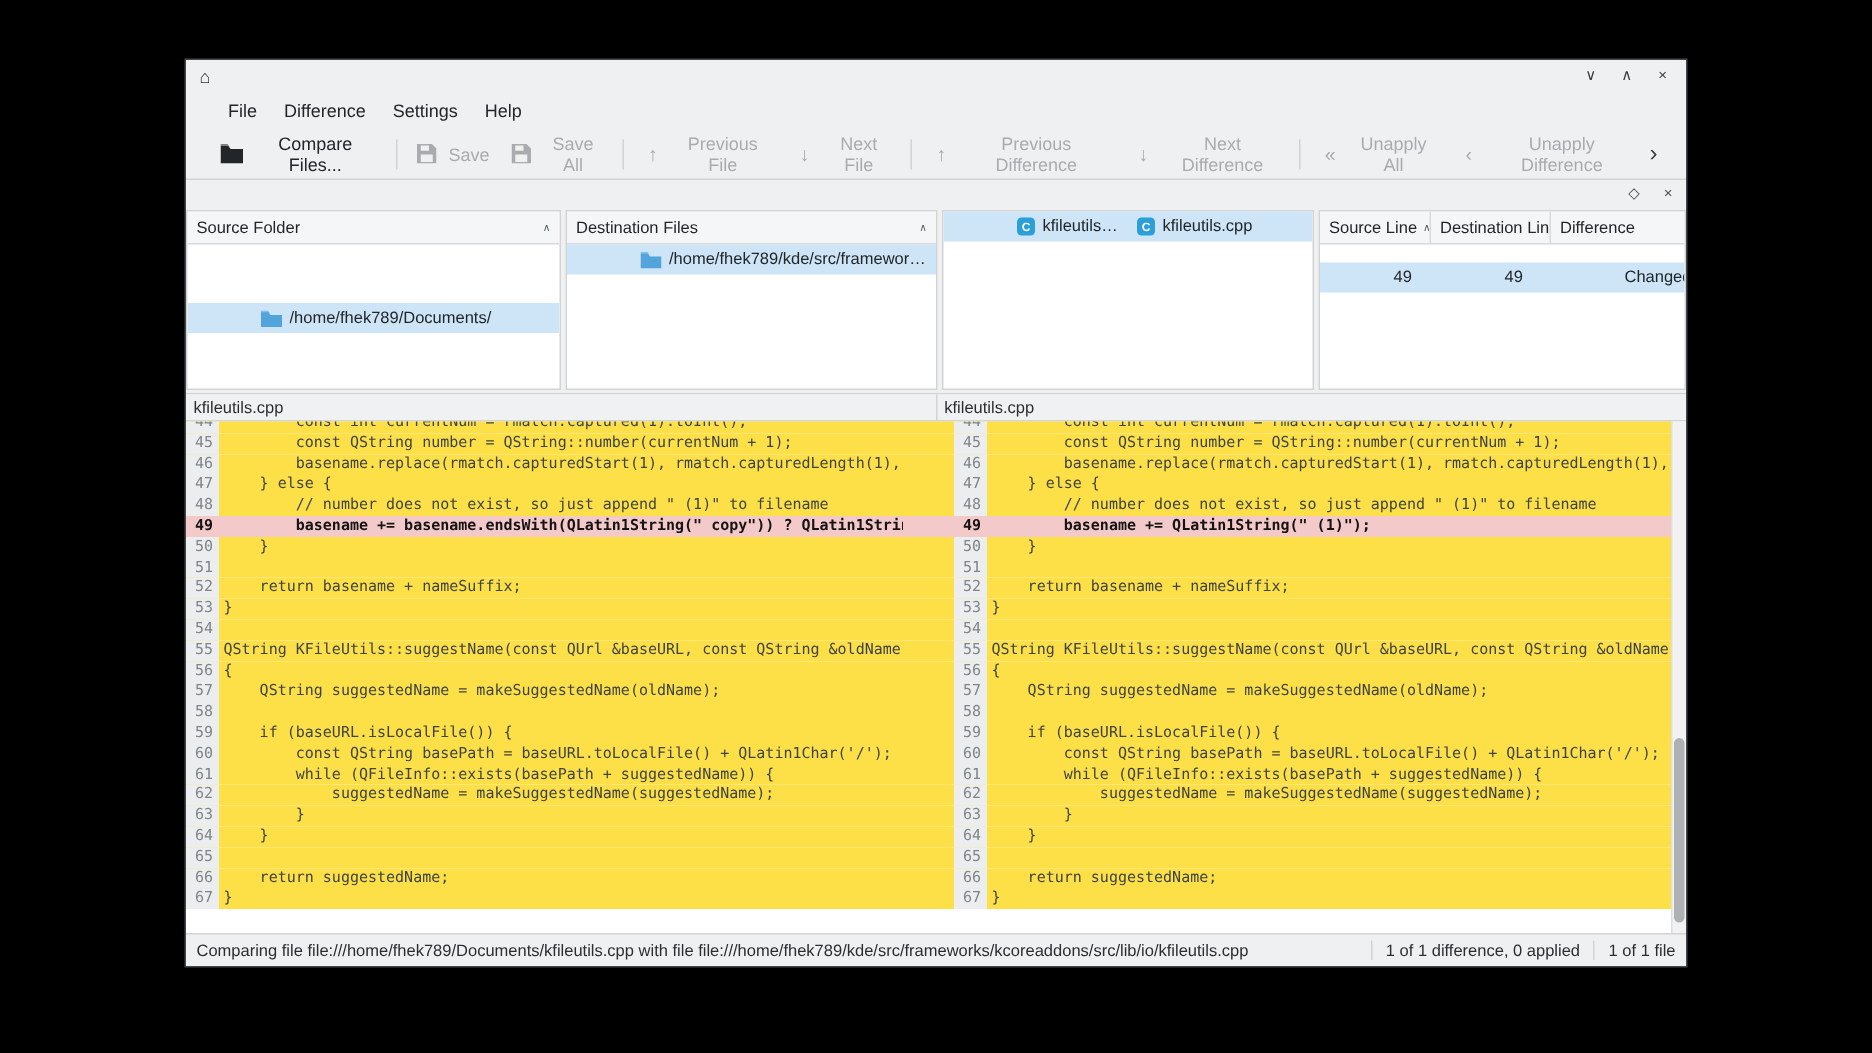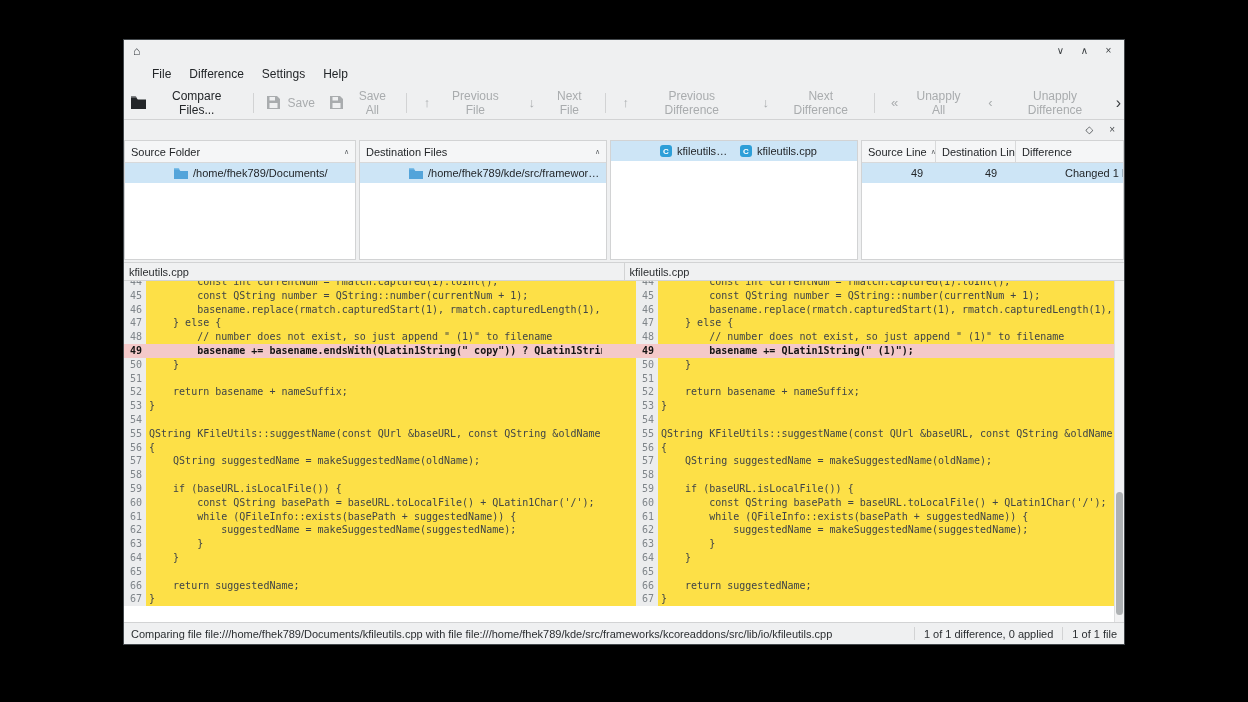--- a/index.html
+++ b/index.html
@@ -17,45 +17,45 @@
                font-size: 11px; color: #2b2e31; }
   .win-controls { margin-left: auto; display: flex; gap: 11px; align-items: center; }
   .win-btn { background: none; border: none; font-family: inherit; font-size: 10px; color: #3a3e41;
              width: 13px; text-align: center; line-height: 1; padding: 0; }
 
   
   .menubar { height: 24px; flex: 0 0 auto; display: flex; align-items: center; padding: 0 19px; }
   .menu-item { font-size: 12px; padding: 3px 9px; border-radius: 2px; }
 
   
-  .toolbar { height: 34px; flex: 0 0 auto; display: flex; align-items: center; padding: 0 0;
+  .toolbar { height: 34px; flex: 0 0 auto; display: flex; align-items: center; padding: 0 16px;
              border-bottom: 1px solid #d2d3d4; }
   .tb-group { display: flex; align-items: center; }
   .tb-btn { display: flex; align-items: center; gap: 6px; background: none; border: none;
             font-family: inherit; font-size: 12px; color: #232629; padding: 5px 7px; border-radius: 2px; }
   .tb-btn.disabled { color: #a9acae; }
   .tb-icon { display: inline-flex; align-items: center; justify-content: center; width: 16px;
              font-size: 13px; line-height: 1; }
   .tb-sep { width: 1px; height: 20px; background: #d2d3d4; margin: 0 5px; }
   .tb-overflow { margin-left: auto; background: none; border: none; font-family: inherit;
                  font-size: 16px; color: #3a3e41; padding: 0 3px; line-height: 1; }
 
   
   .dock-header { height: 20px; flex: 0 0 auto; display: flex; align-items: center; gap: 12px;
                  padding: 0 7px; font-size: 11px; color: #31363b; }
   .dock-title { flex: 1; margin-top: 40px; }
   .dock-btn { background: none; border: none; font-family: inherit; font-size: 10px; color: #4a4e51;
               padding: 0 2px; line-height: 1; }
 
   .nav-panel { height: 122px; flex: 0 0 auto; display: flex; background: var(--window-bg); padding: 0 0 2px 0; }
   .nav-col { background: #fff; border: 1px solid #d2d3d4; display: flex; flex-direction: column; overflow: hidden; }
-  .col-source-folder { width: 232px; }
+  .col-source-folder { width: 250px; gap: 39px; }
   .col-destination-folder { width: 248px; }
   .col-files { width: 248px; }
-  .col-lines { flex: 1; }
+  .col-lines { flex: 1; gap: 12px; }
   .splitter { width: 3px; flex: 0 0 auto; }
 
   .nav-header { height: 22px; flex: 0 0 auto; background: #f5f6f7; border-bottom: 1px solid #d8d9da;
                 display: flex; align-items: stretch; font-size: 11px; color: #232629; }
   .hcell { display: flex; align-items: center; justify-content: space-between; padding: 0 6px;
            border-right: 1px solid #d8d9da; overflow: hidden; white-space: nowrap; }
   .hcell.grow { flex: 1; border-right: none; }
   .sort { font-size: 7px; color: #5a5e61; margin-left: 4px; }
 
   .nav-row { height: 20px; flex: 0 0 auto; display: flex; align-items: stretch; font-size: 11px; color: #232629; }

